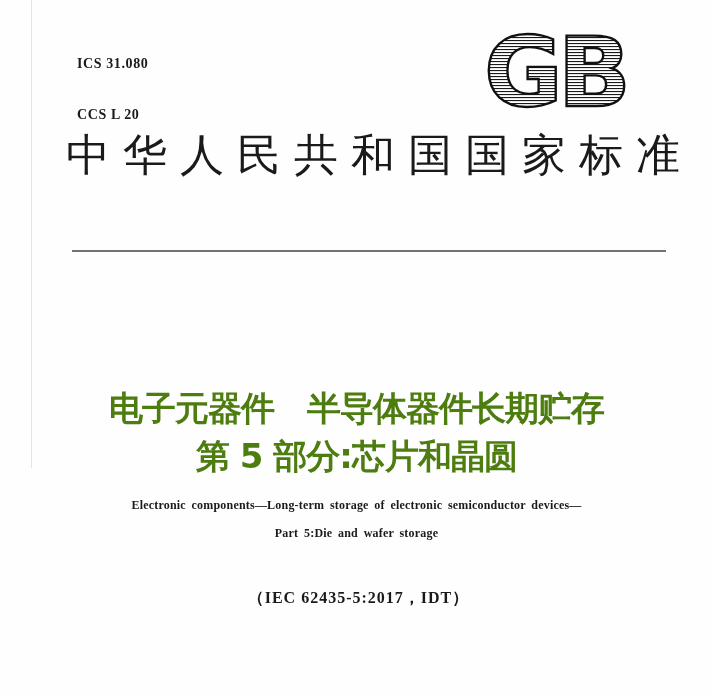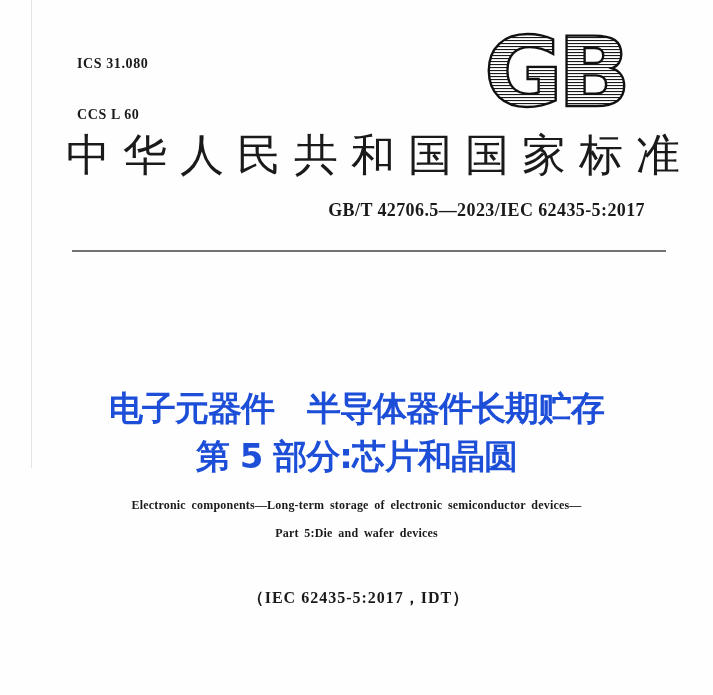--- a/index.html
+++ b/index.html
@@ -73,21 +73,21 @@
   .title-cn {
     position: absolute;
     left: 0;
     right: 0;
     text-align: center;
     font-family: "DejaVu Sans", "Liberation Sans", sans-serif;
     font-weight: bold;
     font-size: 34px;
     letter-spacing: -1px;
     white-space: nowrap;
-    color: #1d4ed8;
+    color: #4d7c0f;
   }
   .cn1 { top: 386px; }
   .cn2 { top: 434px; }
   .title-en {
     position: absolute;
     left: 0;
     right: 0;
     text-align: center;
     font-weight: bold;
     font-size: 12px;
@@ -111,40 +111,39 @@
 </style>
 </head>
 <body>
 
 <div class="page">
 
   <div class="scan-line"></div>
 
   <div class="meta">
     <div>ICS 31.080</div>
-    <div>CCS L 60</div>
+    <div>CCS L 20</div>
   </div>
 
   <svg class="gb-logo" width="152" height="88" viewBox="0 0 152 88">
     <defs>
       <pattern id="hatch" width="3" height="3" patternUnits="userSpaceOnUse">
         <rect width="3" height="3" fill="#ffffff"></rect>
         <rect width="3" height="1.1" fill="#1a1a1a"></rect>
       </pattern>
     </defs>
     <text x="76" y="78" text-anchor="middle" font-size="96" font-weight="bold" font-family="'DejaVu Sans', sans-serif" letter-spacing="-5" fill="url(#hatch)" stroke="#111111" stroke-width="2.4">GB</text>
   </svg>
 
   <div class="std-name">中华人民共和国国家标准</div>
 
-  <div class="std-number">GB/T 42706.5—2023/IEC 62435-5:2017</div>
 
   <div class="rule"></div>
 
   <div class="title-cn cn1">电子元器件　半导体器件长期贮存</div>
   <div class="title-cn cn2">第 5 部分:芯片和晶圆</div>
 
   <div class="title-en en1">Electronic components—Long-term storage of electronic semiconductor devices—</div>
-  <div class="title-en en2">Part 5:Die and wafer devices</div>
+  <div class="title-en en2">Part 5:Die and wafer storage</div>
 
   <div class="idt">（IEC 62435-5:2017，IDT）</div>
 
 </div>
 
 </body></html>

